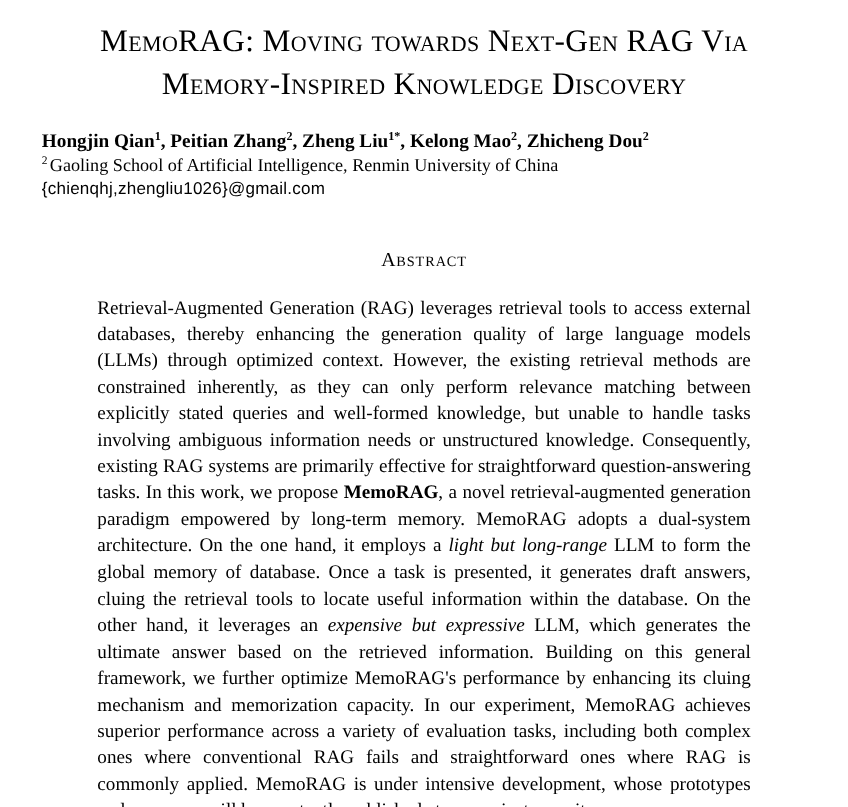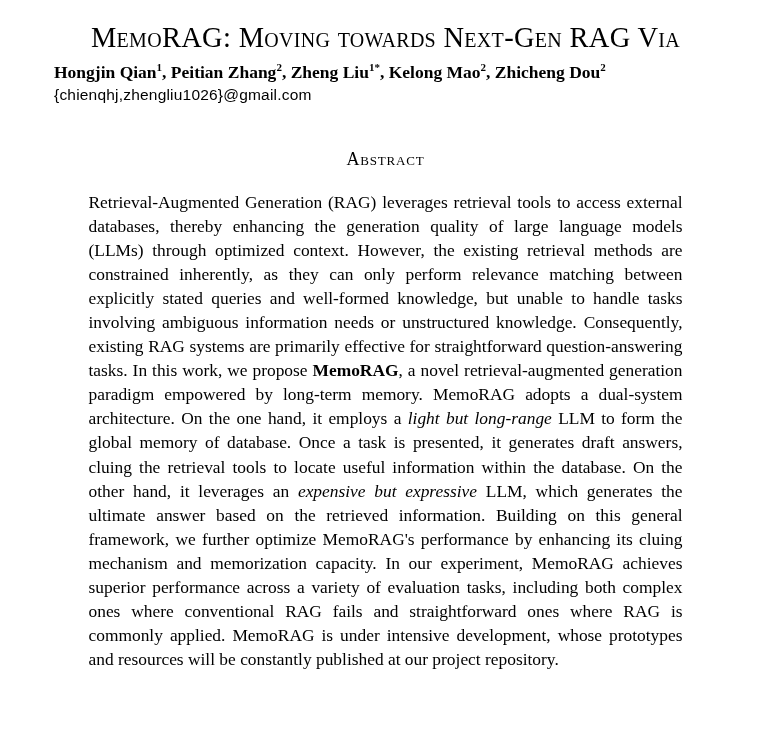--- a/index.html
+++ b/index.html
@@ -33,22 +33,22 @@
     font-size: 28.5px;
     line-height: 39px;
     font-variant: small-caps;
     font-weight: normal;
     letter-spacing: 0.3px;
     white-space: nowrap;
   }
 
   
   .authors-block {
-    margin-top: 4px;
-    padding-left: 54px;
+    margin-top: 21px;
+    padding-left: 38px;
     padding-right: 38px;
     text-align: left;
   }
   .author-line {
     font-size: 17.5px;
     line-height: 22px;
     font-weight: bold;
   }
   .author-line sup {
     font-size: 11px;
@@ -96,23 +96,25 @@
   .abstract-body b { font-weight: bold; }
   .abstract-body i { font-style: italic; }
 </style>
 </head>
 <body>
 
 <div class="page">
 
   <div class="title-block">
     <div class="title-line">MemoRAG: Moving towards Next-Gen RAG Via</div>
+    <div class="title-line">Memory-Inspired Knowledge Discovery</div>
   </div>
 
   <div class="authors-block">
     <div class="author-line"><span>Hongjin Qian</span><sup>1</sup>, <span>Peitian Zhang</span><sup>2</sup>, <span>Zheng Liu</span><sup>1*</sup>, <span>Kelong Mao</span><sup>2</sup>, <span>Zhicheng Dou</span><sup>2</sup></div>
+    <div class="affil-line"><sup>2</sup><span>Gaoling School of Artificial Intelligence, Renmin University of China</span></div>
     <div class="email-line">{chienqhj,zhengliu1026}@gmail.com</div>
   </div>
 
   <div class="abstract-heading">Abstract</div>
   <div class="abstract-body"><span>Retrieval-Augmented Generation (RAG) leverages retrieval tools to access external databases, thereby enhancing the generation quality of large language models (LLMs) through optimized context. However, the existing retrieval methods are constrained inherently, as they can only perform relevance matching between explicitly stated queries and well-formed knowledge, but unable to handle tasks involving ambiguous information needs or unstructured knowledge. Consequently, existing RAG systems are primarily effective for straightforward question-answering tasks. In this work, we propose </span><b>MemoRAG</b><span>, a novel retrieval-augmented generation paradigm empowered by long-term memory. MemoRAG adopts a dual-system architecture. On the one hand, it employs a </span><i>light but long-range</i><span> LLM to form the global memory of database. Once a task is presented, it generates draft answers, cluing the retrieval tools to locate useful information within the database. On the other hand, it leverages an </span><i>expensive but expressive</i><span> LLM, which generates the ultimate answer based on the retrieved information. Building on this general framework, we further optimize MemoRAG's performance by enhancing its cluing mechanism and memorization capacity. In our experiment, MemoRAG achieves superior performance across a variety of evaluation tasks, including both complex ones where conventional RAG fails and straightforward ones where RAG is commonly applied. MemoRAG is under intensive development, whose prototypes and resources will be constantly published at our project repository.</span></div>
 
 </div>
 
 </body></html>

